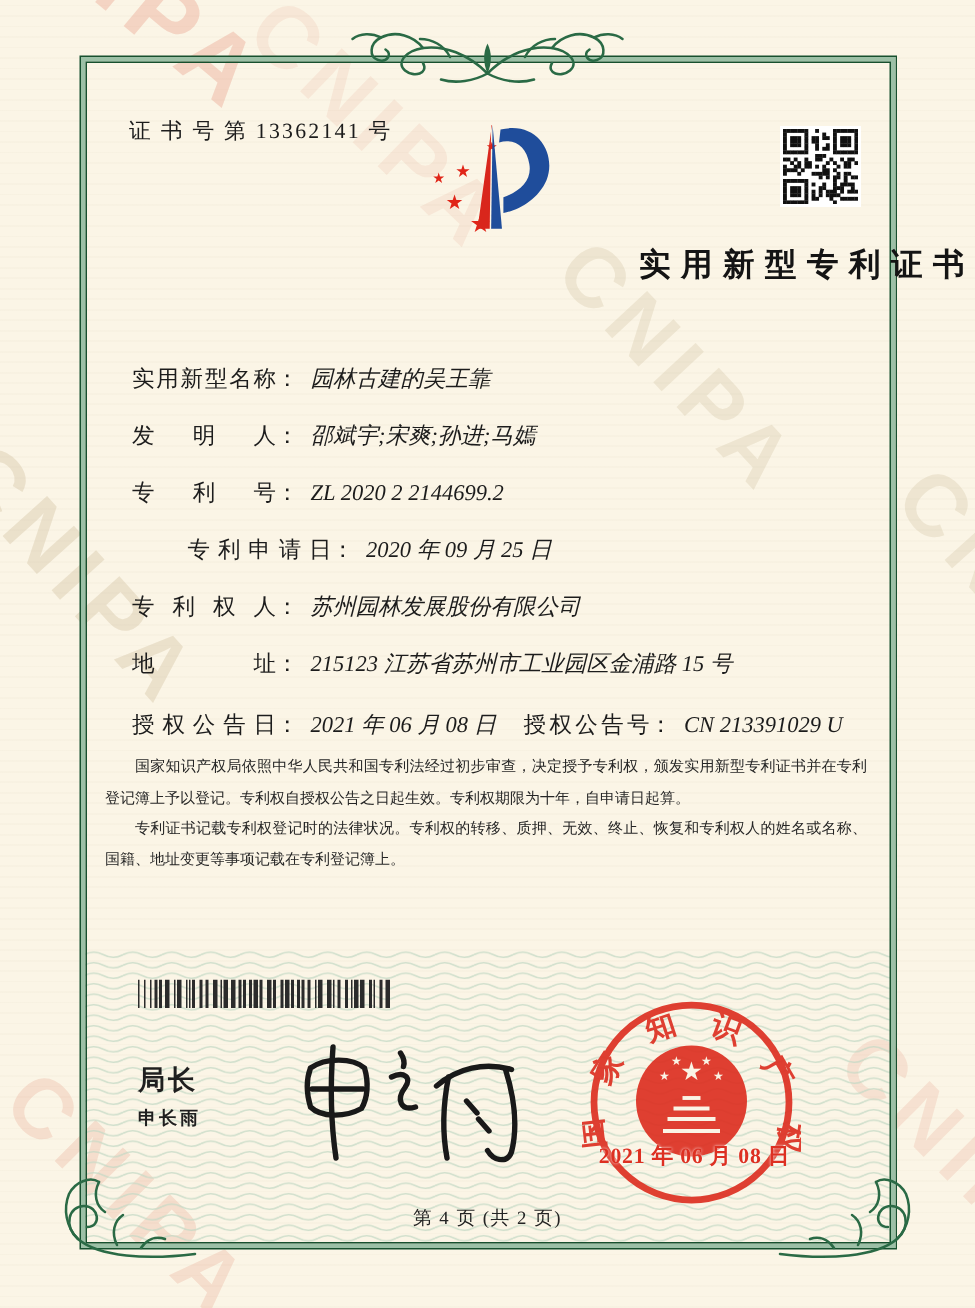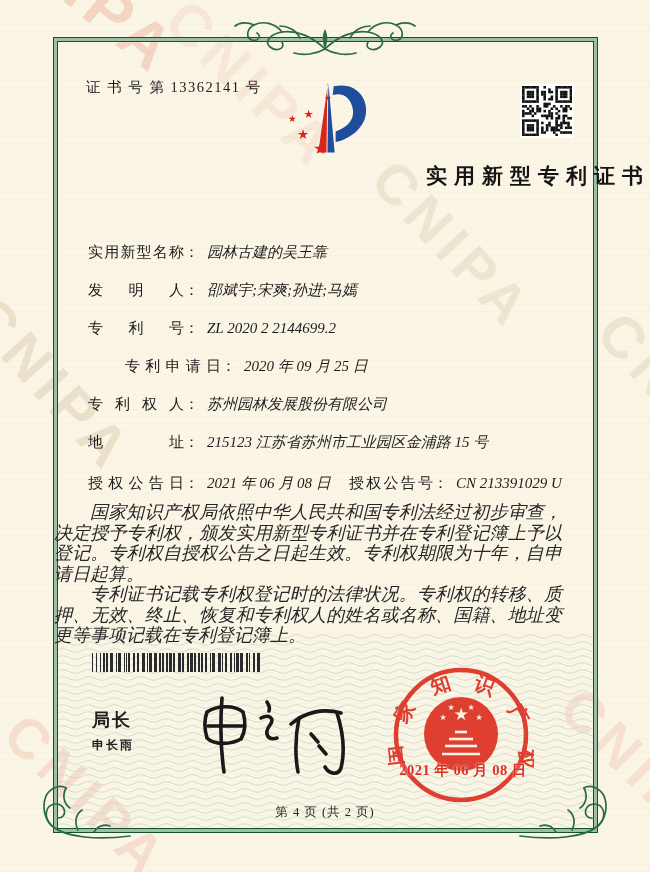--- a/index.html
+++ b/index.html
@@ -35,22 +35,22 @@
          font-size:21px;font-weight:700;letter-spacing:7px;color:#141414;}
   
   .frow{position:absolute;left:88px;width:480px;font-size:15px;color:#1c1c1c;white-space:nowrap;}
   .flabel{display:inline-block;width:96px;text-align:justify;text-align-last:justify;font-weight:400;}
   .flabel2{display:inline-block;width:84px;text-align:justify;text-align-last:justify;font-weight:500;}
   .fval{margin-left:8px;font-weight:500;font-style:italic;}
   .fpair2{position:absolute;left:249px;top:0;margin-left:12px;}
   #frow0{top:243px;} #frow1{top:281px;} #frow2{top:319px;} #frow3{top:357px;margin-left:37px;}
   #frow4{top:395px;} #frow5{top:433px;} #frow6{top:474px;}
   
-  .body-text{position:absolute;left:54px;top:502px;width:508px;font-size:18px;
-             line-height:20.5px;font-style:italic;font-weight:500;color:#262626;text-align:justify;}
+  .body-text{position:absolute;left:70px;top:502px;width:508px;font-size:10px;
+             line-height:20.5px;font-weight:500;color:#262626;text-align:justify;}
   .body-text p{margin:0;text-indent:2em;}
   
   .barcode{position:absolute;left:92px;top:653px;}
   .sig-title{position:absolute;left:92px;top:708px;font-size:18px;font-weight:600;color:#1f1f1f;
              font-family:"Liberation Sans","DejaVu Sans",sans-serif;letter-spacing:2px;}
   .sig-name{position:absolute;left:92px;top:737px;font-size:12px;font-weight:600;color:#1f1f1f;
             font-family:"Liberation Sans","DejaVu Sans",sans-serif;letter-spacing:2px;}
   .sig-hand{position:absolute;left:195px;top:690px;}
   .seal{position:absolute;left:388px;top:660px;}
   .seal-date{position:absolute;left:396px;top:761px;width:134px;text-align:center;

